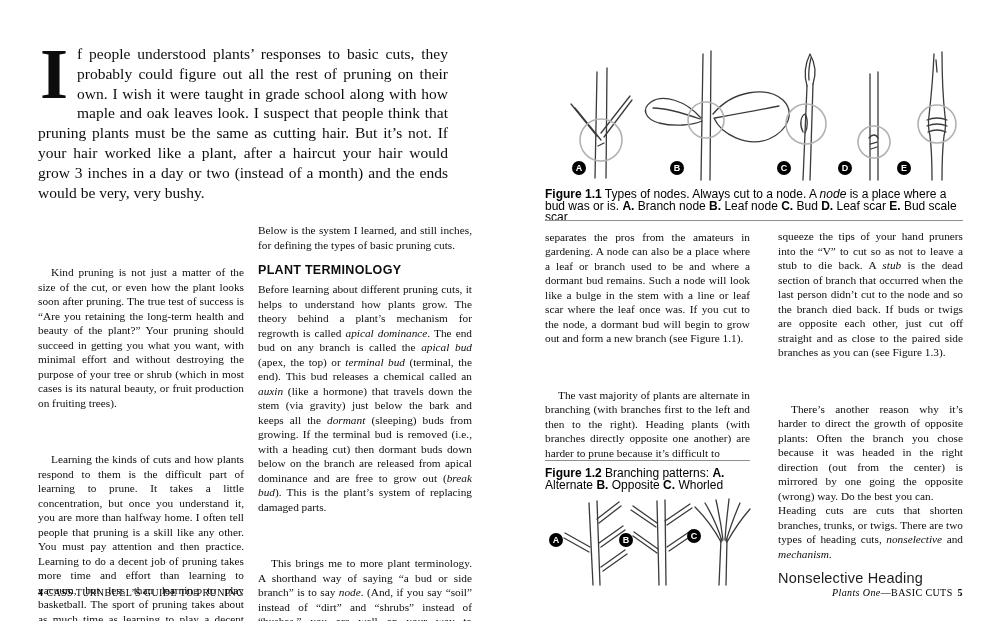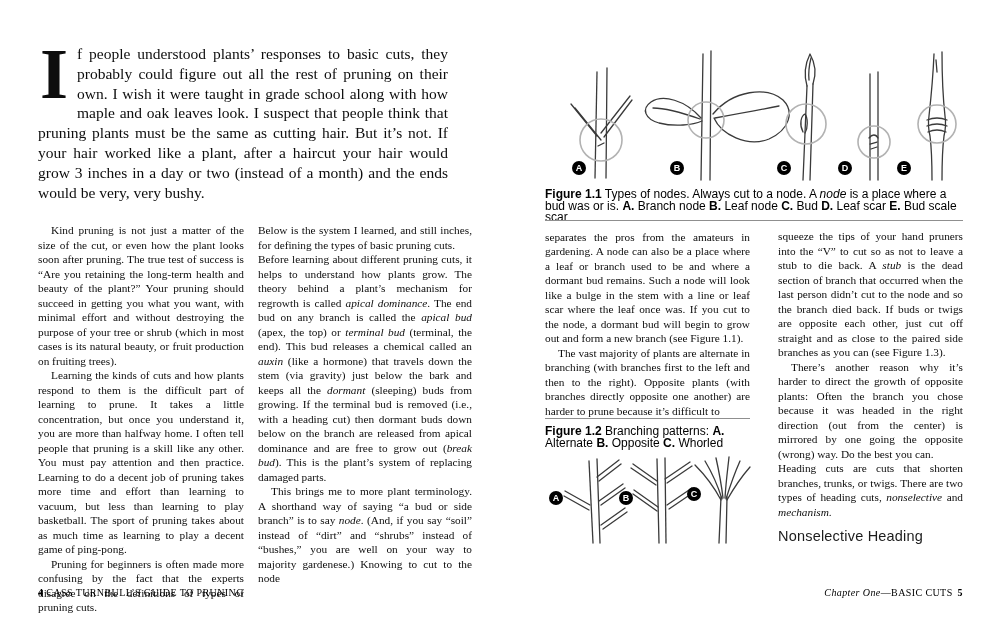--- a/index.html
+++ b/index.html
@@ -21,21 +21,21 @@
     padding:2px 9px 0 2px;font-weight:bold;
   }
   .cols{position:absolute;display:flex;}
   .cols-left{left:38px;top:223px;width:434px;gap:14px;}
   .cols-left .c1{width:206px;}
   .cols-left .c2{width:214px;}
   p.body{
     font-size:11.3px;line-height:14.5px;text-align:justify;
     margin:0;hyphens:auto;
   }
-  p.indent{text-indent:13px;}
+  p.indent{text-indent:13px;margin-top:42px;}
   h3.section{
     font-family:"Liberation Sans", sans-serif;font-weight:bold;
     font-size:12.5px;letter-spacing:.3px;margin:11px 0 5px 0;
   }
   h4.subhead{
     font-family:"Liberation Sans", sans-serif;font-weight:400;
     font-size:14.5px;color:#1c1c1c;letter-spacing:.2px;margin:9px 0 4px 0;
   }
 
   
@@ -85,20 +85,21 @@
 </div>
 
 <div class="cols cols-left">
   <div class="c1">
     <p class="body indent"><span>Kind pruning is not just a matter of the size of the cut, or even how the plant looks soon after pruning. The true test of success is “Are you retaining the long-term health and beauty of the plant?” Your pruning should succeed in getting you what you want, with minimal effort and without destroying the purpose of your tree or shrub (which in most cases is its natural beauty, or fruit production on fruiting trees).</span></p>
     <p class="body indent"><span>Learning the kinds of cuts and how plants respond to them is the difficult part of learning to prune. It takes a little concentration, but once you understand it, you are more than halfway home. I often tell people that pruning is a skill like any other. You must pay attention and then practice. Learning to do a decent job of pruning takes more time and effort than learning to vacuum, but less than learning to play basketball. The sport of pruning takes about as much time as learning to play a decent game of ping-pong.</span></p>
     <p class="body indent"><span>Pruning for beginners is often made more confusing by the fact that the experts disagree on the definitions of types of pruning cuts.</span></p>
   </div>
   <div class="c2">
     <p class="body"><span>Below is the system I learned, and still inches, for defining the types of basic pruning cuts.</span></p>
+    <h3 class="section">PLANT TERMINOLOGY</h3>
     <p class="body"><span>Before learning about different pruning cuts, it helps to understand how plants grow. The theory behind a plant’s mechanism for regrowth is called </span><span class="it">apical dominance</span><span>. The end bud on any branch is called the </span><span class="it">apical bud</span><span> (apex, the top) or </span><span class="it">terminal bud</span><span> (terminal, the end). This bud releases a chemical called an </span><span class="it">auxin</span><span> (like a hormone) that travels down the stem (via gravity) just below the bark and keeps all the </span><span class="it">dormant</span><span> (sleeping) buds from growing. If the terminal bud is removed (i.e., with a heading cut) then dormant buds down below on the branch are released from apical dominance and are free to grow out (</span><span class="it">break bud</span><span>). This is the plant’s system of replacing damaged parts.</span></p>
     <p class="body indent"><span>This brings me to more plant terminology. A shorthand way of saying “a bud or side branch” is to say </span><span class="it">node</span><span>. (And, if you say “soil” instead of “dirt” and “shrubs” instead of “bushes,” you are well on your way to majority gardenese.) Knowing to cut to the node</span></p>
   </div>
 </div>
 
 <div class="footer footer-left">
   <span class="fnum">4</span>
   <span class="ftitle">CASS TURNBULL’S GUIDE TO PRUNING</span>
 </div>
 
@@ -160,21 +161,21 @@
   <span class="badge" style="left:293px;top:133px;">D</span>
   <span class="badge" style="left:352px;top:133px;">E</span>
 </div>
 
 <div class="fig-caption fig1-caption"><span class="bd">Figure 1.1</span><span> Types of nodes. Always cut to a node. A </span><span class="it">node</span><span> is a place where a bud was or is. </span><span class="bd">A.</span><span> Branch node </span><span class="bd">B.</span><span> Leaf node </span><span class="bd">C.</span><span> Bud </span><span class="bd">D.</span><span> Leaf scar </span><span class="bd">E.</span><span> Bud scale scar</span></div>
 <div class="rule rule-fig1"></div>
 
 <div class="cols cols-right">
   <div class="c1">
     <p class="body"><span>separates the pros from the amateurs in gardening. A node can also be a place where a leaf or branch used to be and where a dormant bud remains. Such a node will look like a bulge in the stem with a line or leaf scar where the leaf once was. If you cut to the node, a dormant bud will begin to grow out and form a new branch (see Figure 1.1).</span></p>
-    <p class="body indent"><span>The vast majority of plants are alternate in branching (with branches first to the left and then to the right). Opposite plants (with branches directly opposite one another) are harder to prune because it’s difficult to</span></p>
+    <p class="body indent"><span>The vast majority of plants are alternate in branching (with branches first to the left and then to the right). Heading plants (with branches directly opposite one another) are harder to prune because it’s difficult to</span></p>
 
     <div class="fig2">
       <div class="rule"></div>
       <div class="fig-caption"><span class="bd">Figure 1.2</span><span> Branching patterns: </span><span class="bd">A.</span><span> Alternate </span><span class="bd">B.</span><span> Opposite </span><span class="bd">C.</span><span> Whorled</span></div>
       <div class="fig2-art">
         <svg width="210" height="92" viewBox="0 0 210 92">
 
           <g>
             <path class="ink" d="M44,6 L48,88"></path>
             <path class="ink" d="M52,4 L55,88"></path>
@@ -221,14 +222,14 @@
 
   <div class="c2">
     <p class="body"><span>squeeze the tips of your hand pruners into the “V” to cut so as not to leave a stub to die back. A </span><span class="it">stub</span><span> is the dead section of branch that occurred when the last person didn’t cut to the node and so the branch died back. If buds or twigs are opposite each other, just cut off straight and as close to the paired side branches as you can (see Figure 1.3).</span></p>
     <p class="body indent"><span>There’s another reason why it’s harder to direct the growth of opposite plants: Often the branch you chose because it was headed in the right direction (out from the center) is mirrored by one going the opposite (wrong) way. Do the best you can.</span></p>
     <p class="body"><span>Heading cuts are cuts that shorten branches, trunks, or twigs. There are two types of heading cuts, </span><span class="it">nonselective</span><span> and </span><span class="it">mechanism</span><span>.</span></p>
     <h4 class="subhead">Nonselective Heading</h4>
   </div>
 </div>
 
 <div class="footer footer-right">
-  <span class="it">Chapter One</span><span>—</span><span class="fsec">BASIC CUTS</span><span class="fpage">5</span>
+  <span class="it">Plants One</span><span>—</span><span class="fsec">BASIC CUTS</span><span class="fpage">5</span>
 </div>
 
 </body></html>

